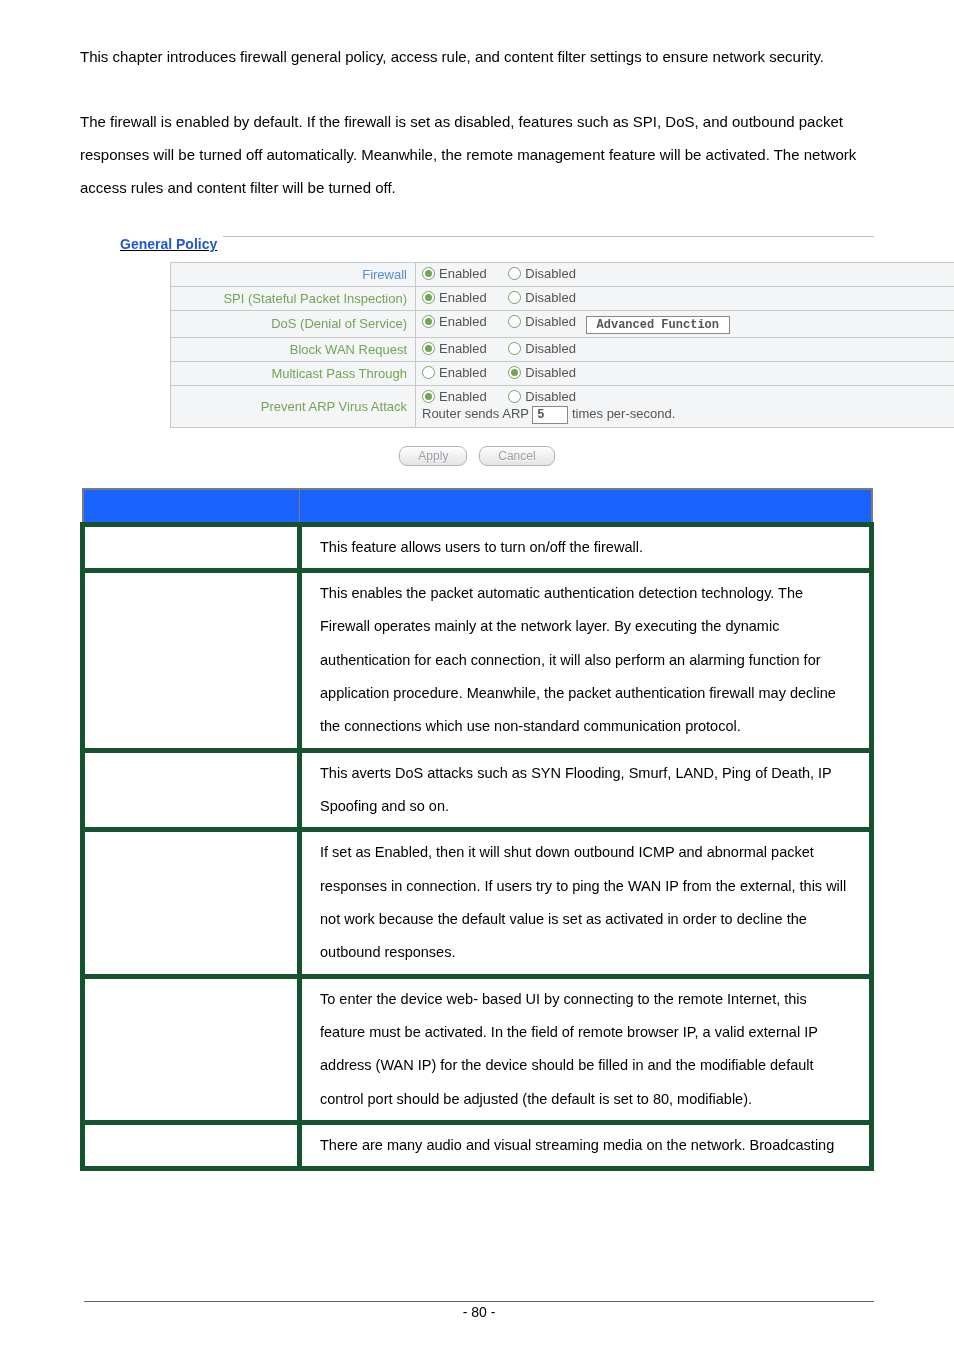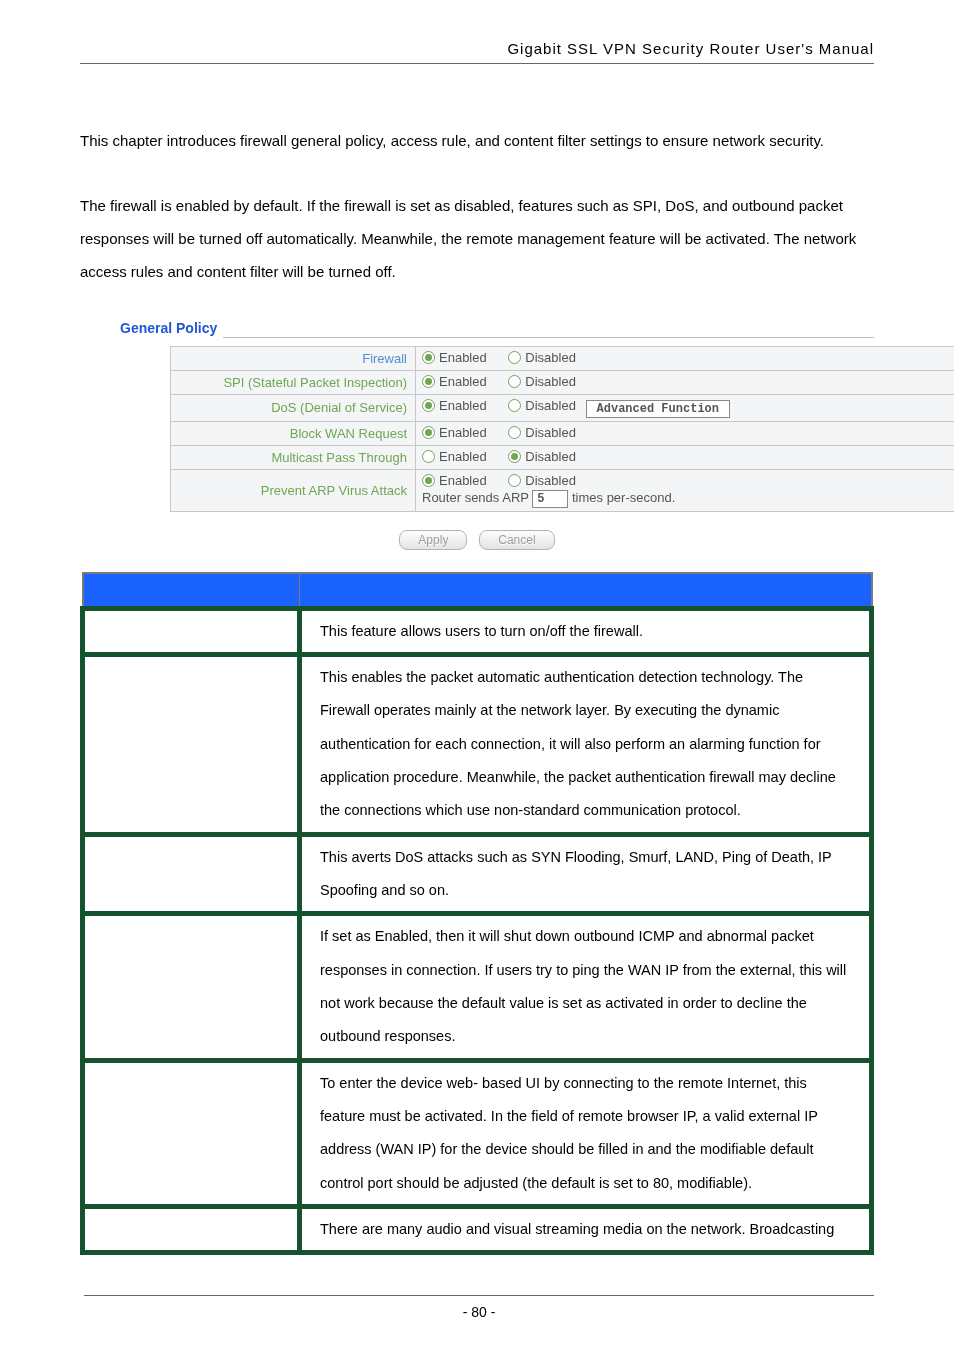--- a/index.html
+++ b/index.html
@@ -25,22 +25,22 @@
     border-bottom: 1px solid #666;
     margin-bottom: 60px;
   }
   .para {
     font-size: 15px;
     line-height: 2.2;
     margin-bottom: 32px;
   }
   .section-title-row {
     display: flex;
-    align-items: flex-end;
     margin: 0 0 6px 40px;
+    text-decoration: underline;
   }
   .section-title {
     color: #2156d6;
     font-weight: bold;
     font-size: 14px;
     padding-bottom: 4px;
   }
   .section-line {
     flex: 1;
     height: 1px;
@@ -138,30 +138,29 @@
   .desc-table td.rowlabel {
     width: 180px;
   }
   .footer {
     position: absolute;
     bottom: 30px;
     left: 84px;
     right: 80px;
     border-top: 1px solid #666;
     text-align: center;
-    padding-top: 8px;
+    padding-top: 2px;
     font-size: 14px;
   }
 </style>
 </head>
 <body>
 
 <div class="page">
 
-  <div class="hdr">Gigabit SSL VPN Security Router User's Manual</div>
 
   <div class="para">This chapter introduces firewall general policy, access rule, and content filter settings to ensure network security.</div>
   <div class="para">The firewall is enabled by default. If the firewall is set as disabled, features such as SPI, DoS, and outbound packet responses will be turned off automatically. Meanwhile, the remote management feature will be activated. The network access rules and content filter will be turned off.</div>
 
   <div class="section-title-row">
     <div class="section-title">General Policy</div>
     <div class="section-line"></div>
   </div>
 
   <table class="config-table">

